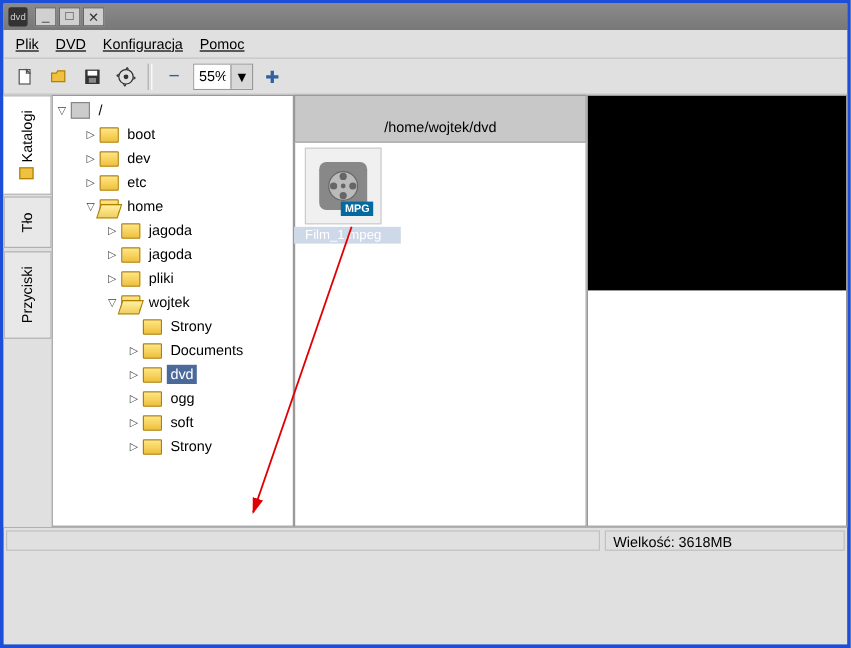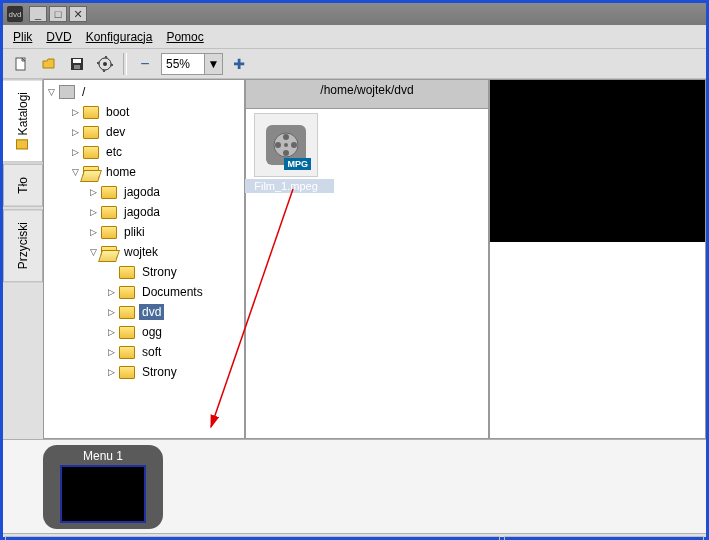--- a/index.html
+++ b/index.html
@@ -14,21 +14,21 @@
 .titlebar .winbtn { width: 18px; height: 16px; background: #d0d0d0; border: 1px solid #666; display: flex; align-items: center; justify-content: center; font-size: 11px; color: #333; cursor:pointer;}
 
 .menubar { height: 24px; display: flex; align-items: center; padding: 0 10px; gap: 14px; background: #e0e0e0; border-bottom: 1px solid #c0c0c0; }
 .menubar .mitem { cursor: pointer; }
 .menubar .mitem .ul { text-decoration: underline; }
 
 .toolbar { height: 30px; display: flex; align-items: center; padding: 0 6px; gap: 4px; background: #e0e0e0; border-bottom: 1px solid #c0c0c0; position:relative;}
 .tbtn { width: 24px; height: 24px; display: flex; align-items: center; justify-content: center; border: 1px solid transparent; cursor:pointer;}
 .tsep { width: 4px; height: 22px; border-left: 1px solid #b0b0b0; border-right: 1px solid #fff; margin: 0 2px;}
 .zoombox { display: flex; align-items: center; border: 1px solid #999; height: 22px; background: #fff;}
-.zoombox input { border: none; width: 42px; padding: 0 4px; height: 20px; outline:none;}
+.zoombox input { border: none; width: 30px; padding: 0 4px; height: 20px; outline:none;}
 .zoombox .dd { width: 18px; height: 20px; background: #d8d8d8; border-left: 1px solid #999; display:flex;align-items:center;justify-content:center; cursor:pointer;}
 
 .content { display: flex; height: 360px; }
 
 .tabs-vert { width: 40px; background: #e0e0e0; display:flex; flex-direction:column; }
 .vtab { writing-mode: vertical-rl; transform: rotate(180deg); padding: 12px 4px; border: 1px solid #b0b0b0; background: #e8e8e8; margin-bottom: 2px; cursor:pointer; text-align:center; display:flex;align-items:center;justify-content:center;gap:4px;}
 .vtab.active { background: #fff; border-right: none; font-weight: normal;}
 .vtab .fico { width:12px;height:10px;background:#f0c040;border:1px solid #b08000;display:inline-block;}
 
 .treepane { width: 202px; background: #fff; border: 1px solid #999; overflow-y: scroll; position:relative;}
@@ -39,21 +39,21 @@
 .tnode { display: flex; align-items: center; height: 20px; white-space: nowrap;}
 .tnode .ind { display:inline-block; }
 .tnode .exp { width: 11px; height: 11px; display:inline-flex;align-items:center;justify-content:center; font-size:9px; color:#444; cursor:pointer; margin-right:2px;}
 .tnode .fico { width: 16px; height: 13px; background: linear-gradient(#ffe680,#f0c040); border: 1px solid #b08000; border-radius: 1px; margin-right: 4px; position:relative;}
 .tnode .fico.open::before{content:'';position:absolute;left:-2px;top:3px;width:16px;height:10px;background:linear-gradient(#fff0a0,#f0d060);border:1px solid #b08000;transform:skewX(-18deg);}
 .tnode .cico { width:16px;height:14px;background:#ccc;border:1px solid #888;margin-right:4px;}
 .tnode .lbl { padding:1px 3px;}
 .tnode .lbl.sel { background:#4a6a9a; color:#fff;}
 
 .midpane { display:flex; flex-direction:column; flex:0 0 244px;}
-.pathbar { height:30px; background:#c8c8c8; text-align:center; font-size:12px; padding:3px 0; border:1px solid #999;}
+.pathbar { height:14px; background:#c8c8c8; text-align:center; font-size:12px; padding:19px 0; border:1px solid #999;}
 .filegrid { flex:1; background:#fff; border:1px solid #999; border-top:none; padding:4px; display:flex; flex-wrap:wrap; align-content:flex-start; gap:6px;}
 .fileitem { width:72px; display:flex; flex-direction:column; align-items:center; cursor:pointer;}
 .fileitem .thumb { width:64px;height:64px;background:#f0f0f0;border:1px solid #ccc;display:flex;align-items:center;justify-content:center;position:relative;}
 .fileitem .thumb .reel{width:40px;height:40px;background:#888;border-radius:6px;display:flex;align-items:center;justify-content:center;}
 .fileitem .thumb .mpg{position:absolute;bottom:6px;right:6px;background:#0369a1;color:#fff;font-size:9px;font-weight:bold;padding:1px 3px;}
 .fileitem .fname { font-size:11px; color:#888; margin-top:2px; padding:1px 16px;}
 .fileitem.sel .fname { background:#cdd8e8; color:#fff;}
 
 .preview { flex:1; background:#fff; border:1px solid #999; display:flex; flex-direction:column;}
 .preview .black { background:#000; width:100%; height:162px;}
@@ -267,24 +267,18 @@
     <svg class="arrow-overlay" style="left:0;top:0;width:100%;height:100%;">
       <defs>
           <marker id="ah" markerWidth="10" markerHeight="10" refX="8" refY="3" orient="auto">
             <path d="M0,0 L0,6 L9,3 z" fill="#e00000"></path>
           </marker>
         </defs>
       <line x1="290" y1="110" x2="208" y2="348" stroke="#e00000" stroke-width="1.5" marker-end="url(#ah)"></line>
     </svg>
   </div>
 
-  <div class="timeline">
-    <div class="menutile">
-      <div class="mt">Menu 1</div>
-      <div class="mprev"></div>
-    </div>
-  </div>
 
   <div class="statusbar">
     <div class="sl"></div>
     <div class="sr"><span>Wielkość:</span> <span>3618MB</span></div>
   </div>
 </div>
 
 </body></html>

